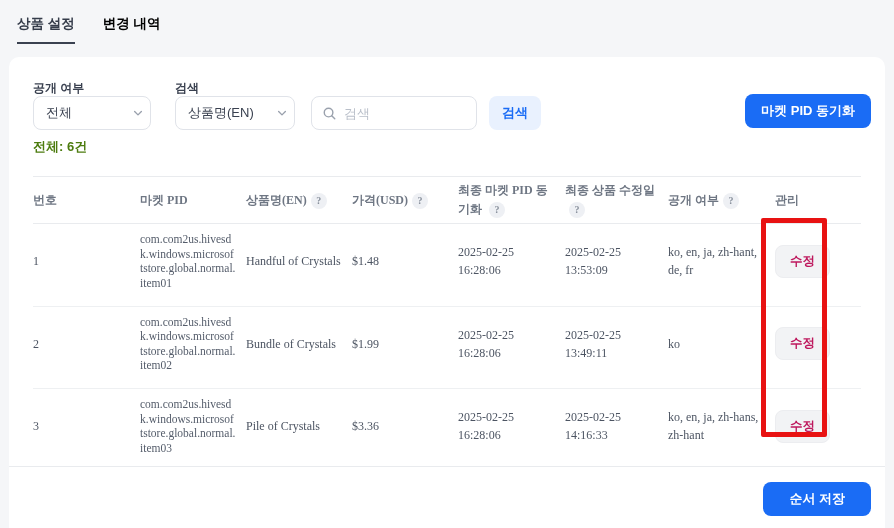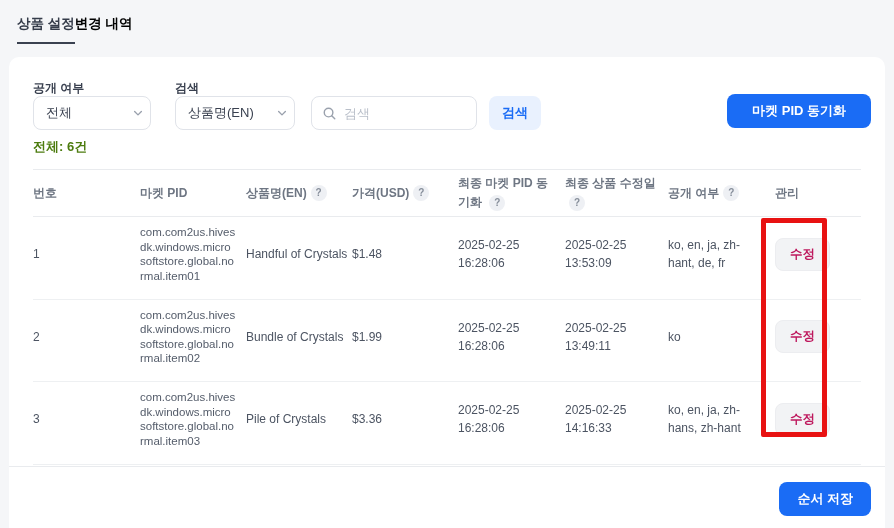--- a/index.html
+++ b/index.html
@@ -6,21 +6,21 @@
   html,body { width:894px; height:528px; }
   body {
     position:relative;
     background:#f5f6f8;
     font-family:"Liberation Sans","DejaVu Sans",sans-serif;
     overflow:hidden;
     color:#3a4150;
   }
 
   
-  .tabbar { display:flex; padding:15px 0 0 17px; }
+  .tabbar { display:flex; gap:28px; padding:15px 0 0 17px; }
   .tab { font-size:13.5px; font-weight:700; color:#353c4a; padding-bottom:9px;
          border-bottom:2px solid #3a4150; cursor:pointer; }
   .tab.inactive { color:#000000; font-weight:700; border-bottom-color:transparent; }
 
   
   .card { position:absolute; left:9px; right:9px; top:57px; bottom:0;
           background:#fff; border-radius:10px 10px 0 0; }
 
   .filter-label { position:absolute; top:23px; font-size:12px; font-weight:700; color:#3a4150; }
   .lbl-visibility { left:24px; }
@@ -32,29 +32,29 @@
             padding:0 6px 0 12px; font-size:13px; color:#3a4150; cursor:pointer; }
   .sel-visibility { margin-right:24px; }
   .sel-searchtype { width:120px; margin-right:16px; }
   .search-box { width:166px; height:34px; border:1px solid #e0e3e9; border-radius:8px;
                 background:#fff; display:flex; align-items:center; padding:0 10px; margin-right:12px; }
   .search-box input { border:0; outline:0; width:100%; font-size:13px; margin-left:7px;
                       font-family:inherit; color:#3a4150; }
   .search-box input::placeholder { color:#b9bfc9; }
   .btn-search { height:34px; padding:0 13px; border:0; border-radius:8px; background:#e9f1fe;
                 color:#1a6cf5; font-size:13px; font-weight:700; font-family:inherit; cursor:pointer; }
-  .btn-sync { position:absolute; right:14px; top:37px; height:34px; padding:0 25px; border:0;
+  .btn-sync { position:absolute; right:14px; top:37px; height:34px; padding:0 16px; border:0;
               border-radius:8px; background:#1a6cf5; color:#fff; font-size:13px; font-weight:700;
               font-family:inherit; cursor:pointer; }
 
   .total { position:absolute; left:24px; top:81px; font-size:13px; font-weight:600; color:#4d7c0f; }
 
   
-  .table-wrap { position:absolute; left:24px; top:112px; width:828px; height:305px;
-                overflow:hidden; border-top:1px solid #e9ebee; }
+  .table-wrap { position:absolute; left:24px; top:119px; width:828px; height:305px;
+                overflow:hidden; border-top:1px solid #e9ebee;font-family:Liberation Serif, serif; }
   table { border-collapse:collapse; table-layout:fixed; width:828px; }
   th { height:42px; text-align:left; vertical-align:middle; font-size:12px; font-weight:600;
        color:#6e7683; border-bottom:1px solid #e9ebee; padding:4px 10px 4px 0; line-height:1.6; }
   td { font-size:12px; color:#4c5462; border-bottom:1px solid #eef0f2;
        padding:8px 10px 16px 0; vertical-align:middle; line-height:1.5; }
   tr.r1 td, tr.r2 td { height:79px; }
   tr.r3 td { height:76px; }
   tr.partial td { height:79px; vertical-align:top; border-bottom:0; }
   tr.partial td.cell-manage { vertical-align:middle; }
   td.cell-pid { font-size:11.5px; line-height:1.25; word-break:break-all; color:#545c6a; }
@@ -62,21 +62,21 @@
   td.cell-name { padding-right:4px; }
   .help-badge { display:inline-block; width:16px; height:16px; border-radius:50%;
                 background:#eef0f4; color:#868e9a; font-size:10px; font-weight:700;
                 text-align:center; line-height:16px; vertical-align:middle; margin-left:4px; cursor:pointer; }
   .edit-btn { background:#f2f3f5; border:1px solid #ecedf0; border-radius:8px; padding:7px 14px;
               font-size:12.5px; font-weight:600; color:#be185d; font-family:inherit; cursor:pointer; }
 
   
   .card-footer { position:absolute; left:0; right:0; bottom:0; height:62px;
                  border-top:1px solid #e9ebee; background:#fff; }
-  .btn-save-order { position:absolute; right:14px; top:15px; height:34px; padding:0 18px;
+  .btn-save-order { position:absolute; right:14px; top:15px; height:34px; padding:0 26px;
                     border:0; border-radius:8px; background:#1a6cf5; color:#fff; font-size:13px;
                     font-weight:700; font-family:inherit; cursor:pointer; }
 
   
   .annotation-rect { position:absolute; left:761px; top:218px; width:66px; height:219px;
                      border:5px solid #e81212; border-radius:2px; pointer-events:none; z-index:50; }
 
   svg { display:block; }
 </style>
 </head>

